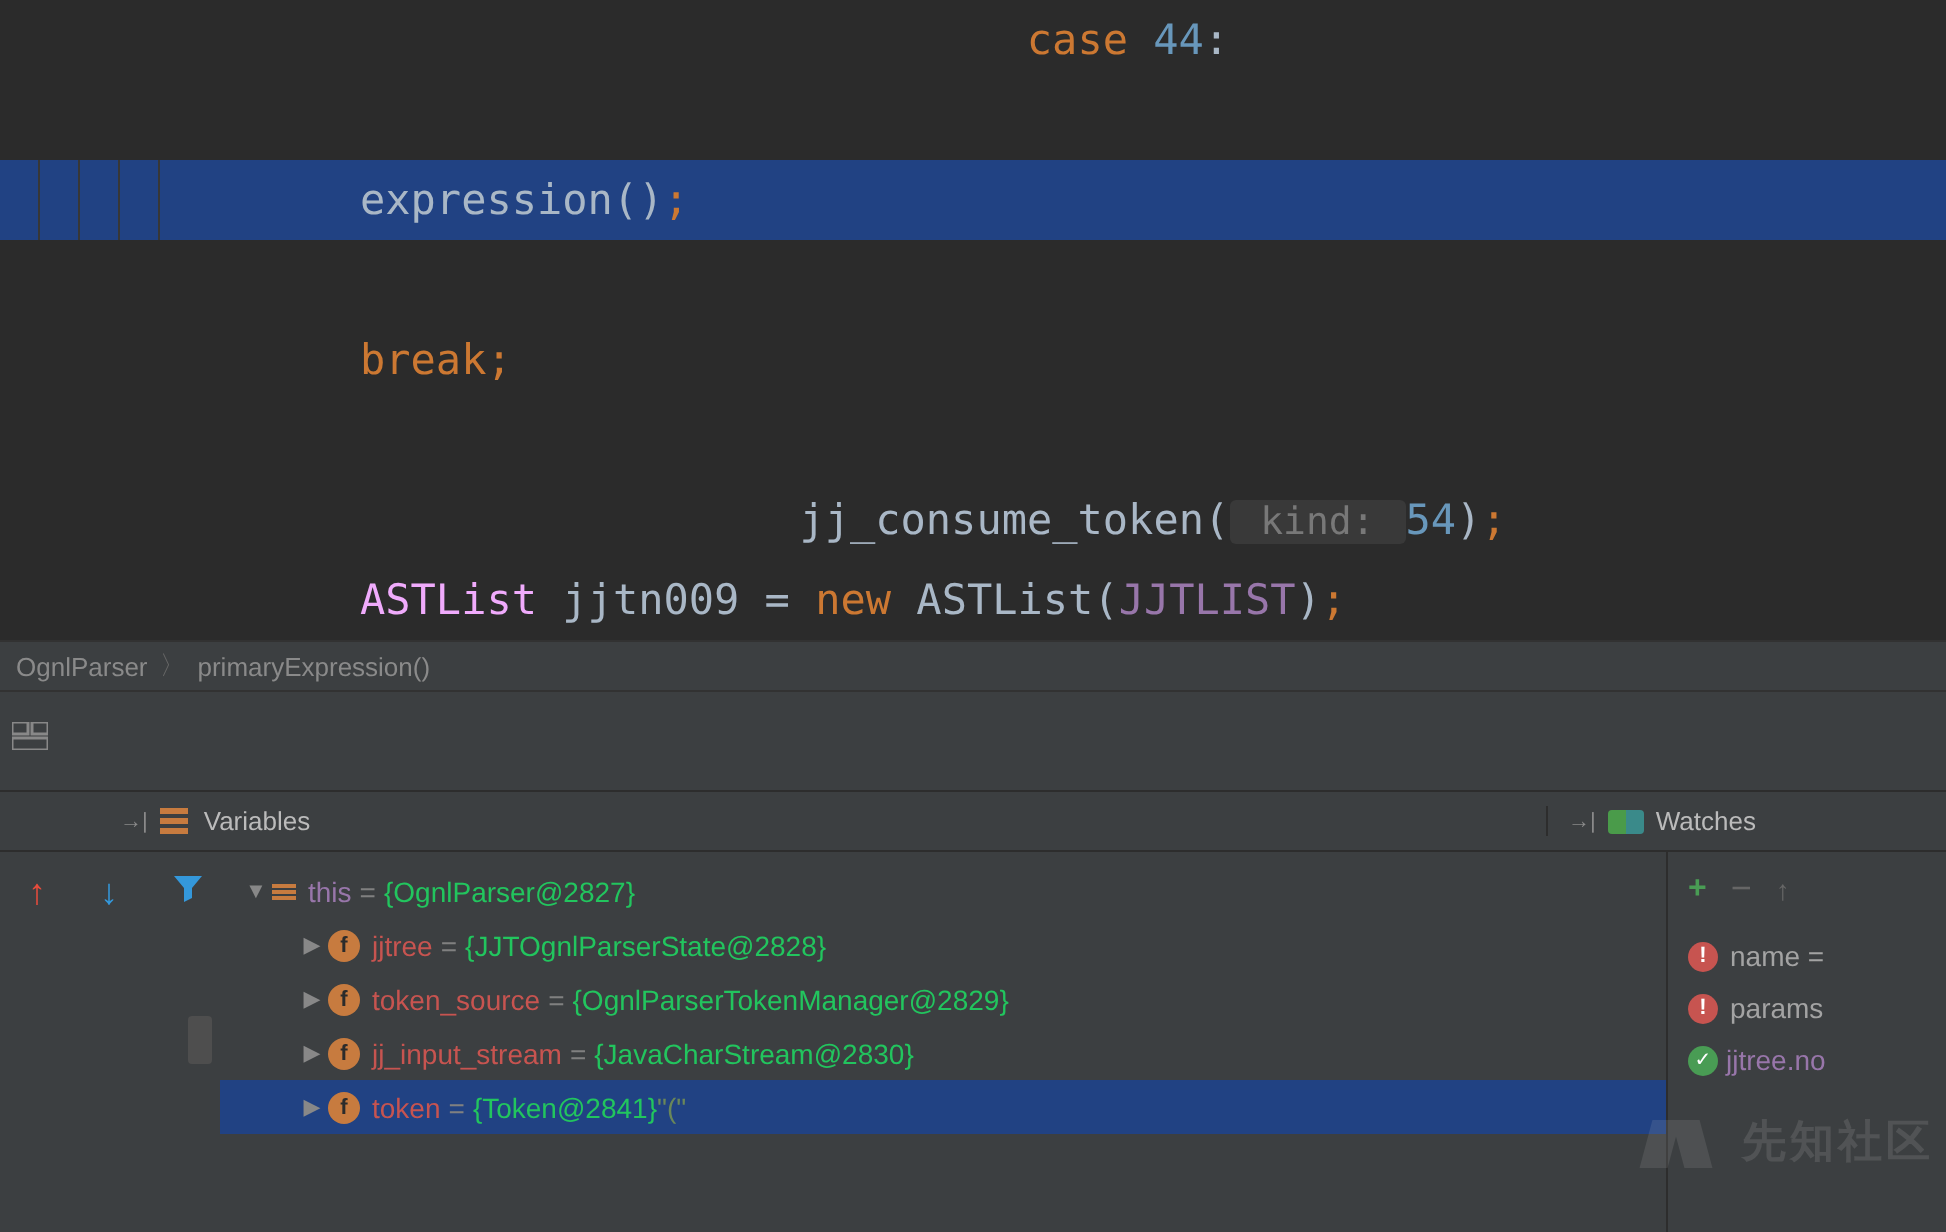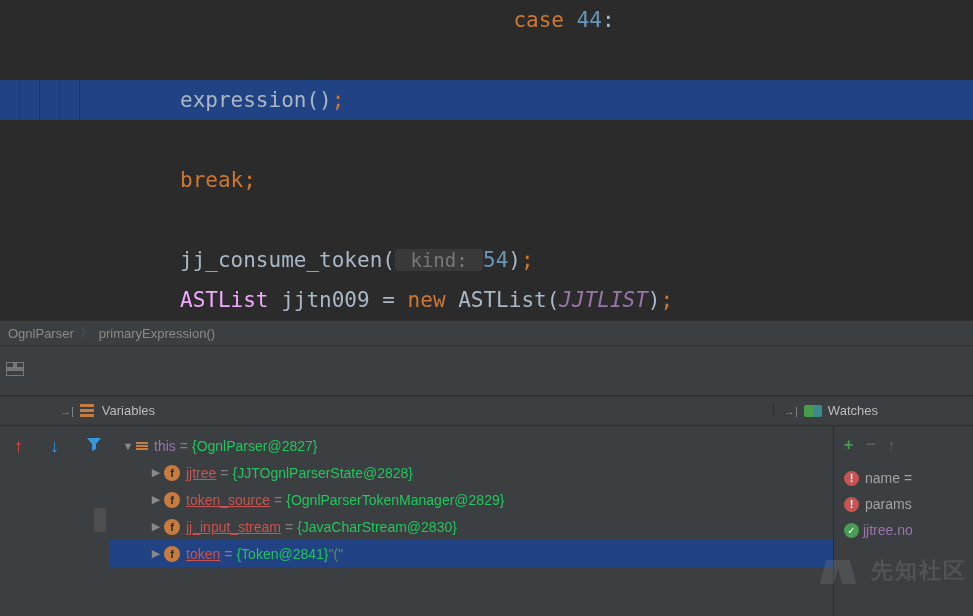--- a/index.html
+++ b/index.html
@@ -47,21 +47,21 @@
 .code-content { flex: 1; }
 .hl-line {
   background: #214283;
 }
 .kw { color: #cc7832; }
 .num { color: #6897bb; }
 .semi { color: #cc7832; }
 .hint { color: #787878; background: #393939; padding: 0 4px; border-radius: 3px; font-size: 19px; }
 .ident { color: #a9b7c6; }
 .classname { color: #f0abfc; }
-.italic-const { color: #9876aa; font-style: italic; }
+.italic-const { color: #9876aa; }
 .new-kw { color: #cc7832; }
 
 
 .breadcrumb {
   height: 26px;
   background: #3c3f41;
   border-top: 1px solid #323232;
   border-bottom: 1px solid #323232;
   display: flex;
   align-items: center;
@@ -179,21 +179,21 @@
   background: #c77b3f;
   color: #2b2b2b;
   font-size: 11px;
   font-weight: bold;
   display: inline-flex;
   align-items: center;
   justify-content: center;
   margin-right: 6px;
 }
 .var-name { color: #9876aa; }
-.var-name-red { color: #c75450; text-decoration: underline; }
+.var-name-red { color: #c75450; }
 .var-eq { color: #808080; margin: 0 4px; }
 .var-val { color: #22c55e; }
 .var-str { color: #6a8759; }
 
 .watches-panel {
   width: 140px;
   border-left: 1px solid #2d2d2d;
   padding: 8px 10px;
   position: relative;
 }
@@ -269,21 +269,21 @@
 <body>
 
 <div class="editor">
 
 <div class="code-line"><div class="gutter"></div><div class="code-content" style="padding-left: 0px; text-align: center;"><span class="kw">case </span><span class="num">44</span><span class="ident">:</span></div></div>
     <div class="code-line"><div class="gutter"></div></div>
     <div class="code-line hl-line"><div class="gutter"><div class="gutter-marks"><div class="gmark" style="background: rgb(33, 66, 131);"></div><div class="gmark" style="background: rgb(33, 66, 131);"></div><div class="gmark" style="background: rgb(33, 66, 131);"></div><div class="gmark" style="background: rgb(33, 66, 131);"></div></div></div><div class="code-content" style="padding-left: 25px;"><span class="ident">expression()</span><span class="semi">;</span></div></div>
     <div class="code-line"><div class="gutter"></div></div>
     <div class="code-line"><div class="gutter"></div><div class="code-content" style="padding-left: 25px;"><span class="kw">break</span><span class="semi">;</span></div></div>
     <div class="code-line"><div class="gutter"></div></div>
-    <div class="code-line"><div class="gutter"></div><div class="code-content" style="padding-left: 25px;"><span class="ident">jj_consume_token(</span><span class="hint"> kind: </span><span class="num">54</span><span class="ident">)</span><span class="semi">;</span></div></div>
+    <div class="code-line"><div class="gutter"></div><div class="code-content" style="padding-left: 25px; text-align: center;"><span class="ident">jj_consume_token(</span><span class="hint"> kind: </span><span class="num">54</span><span class="ident">)</span><span class="semi">;</span></div></div>
     <div class="code-line"><div class="gutter"></div><div class="code-content" style="padding-left: 25px;"><span class="classname">ASTList </span><span class="ident">jjtn009 = </span><span class="new-kw">new </span><span class="ident">ASTList(</span><span class="italic-const">JJTLIST</span><span class="ident">)</span><span class="semi">;</span></div></div>
   </div>
 
 <div class="breadcrumb">
   <span class="crumb">OgnlParser</span>
   <span class="crumb-sep">〉</span>
   <span class="crumb">primaryExpression()</span>
 </div>
 
 <div class="debug-bar">

